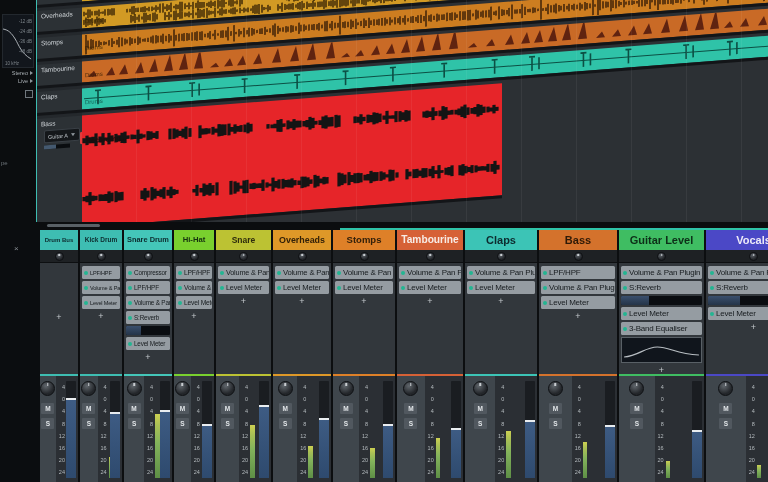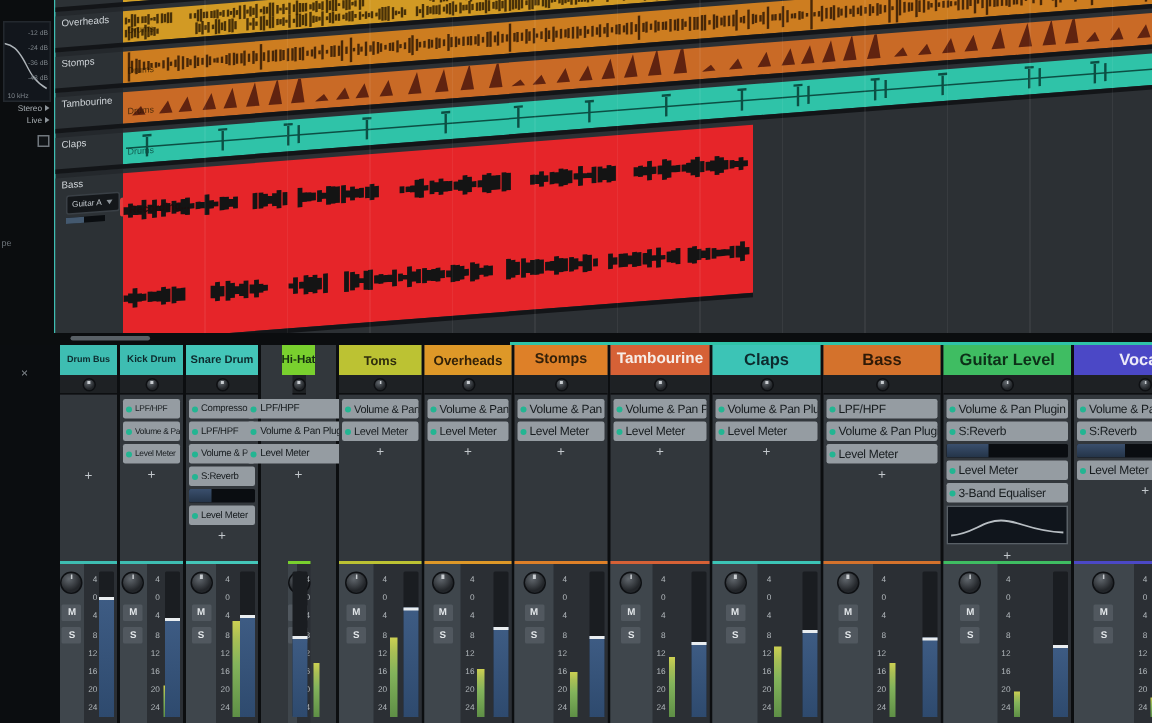--- a/index.html
+++ b/index.html
@@ -328,21 +328,21 @@
               </div>
               <div class="meter" style="height: 60%;"></div>
               <div class="ftrack">
                 <div class="ffill" style="height: 70%;">
                   <div class="fcap"></div>
                 </div>
               </div>
             </div>
           </div>
         </div>
-        <div class="strip" style="width: 50px; align-items: center;">
+        <div class="strip" style="width: 40px;">
           <div class="chead" style="background: rgb(121, 208, 46); color: rgb(21, 48, 15); font-size: 7.7px;">Hi-Hat</div>
           <div class="knobrow">
             <div class="knob k8"></div>
           </div>
           <div class="rack">
             <div class="slot">
               <div class="dot"></div>
               <div style="font-size: 6.7px; letter-spacing: -0.2px;">LPF/HPF</div>
             </div>
             <div class="slot">
@@ -375,21 +375,21 @@
               <div class="meter" style="height: 34%;"></div>
               <div class="ftrack">
                 <div class="ffill" style="height: 56%;">
                   <div class="fcap"></div>
                 </div>
               </div>
             </div>
           </div>
         </div>
         <div class="strip" style="width: 55px;">
-          <div class="chead" style="background: rgb(188, 194, 51); color: rgb(46, 44, 13); font-size: 8.5px;">Toms</div>
+          <div class="chead" style="background: rgb(188, 194, 51); color: rgb(46, 44, 13); font-size: 8.5px;">Snare</div>
           <div class="knobrow">
             <div class="knob k8"></div>
           </div>
           <div class="rack">
             <div class="slot">
               <div class="dot"></div>
               <div style="font-size: 7.3px; letter-spacing: -0.2px;">Volume &amp; Pan Plugin</div>
             </div>
             <div class="slot">
               <div class="dot"></div>

